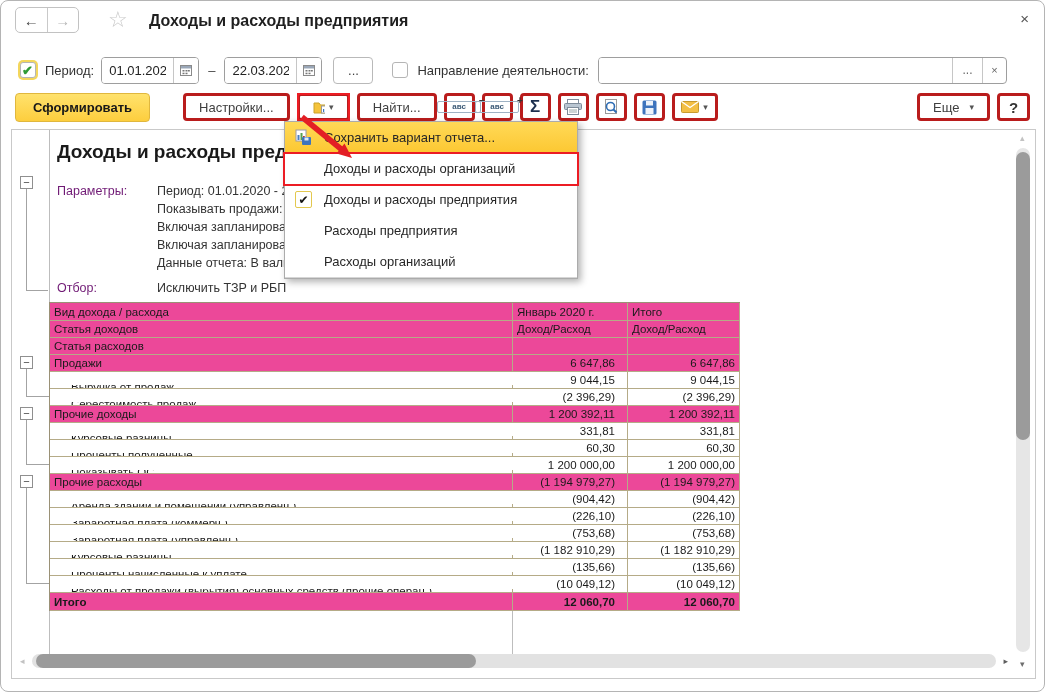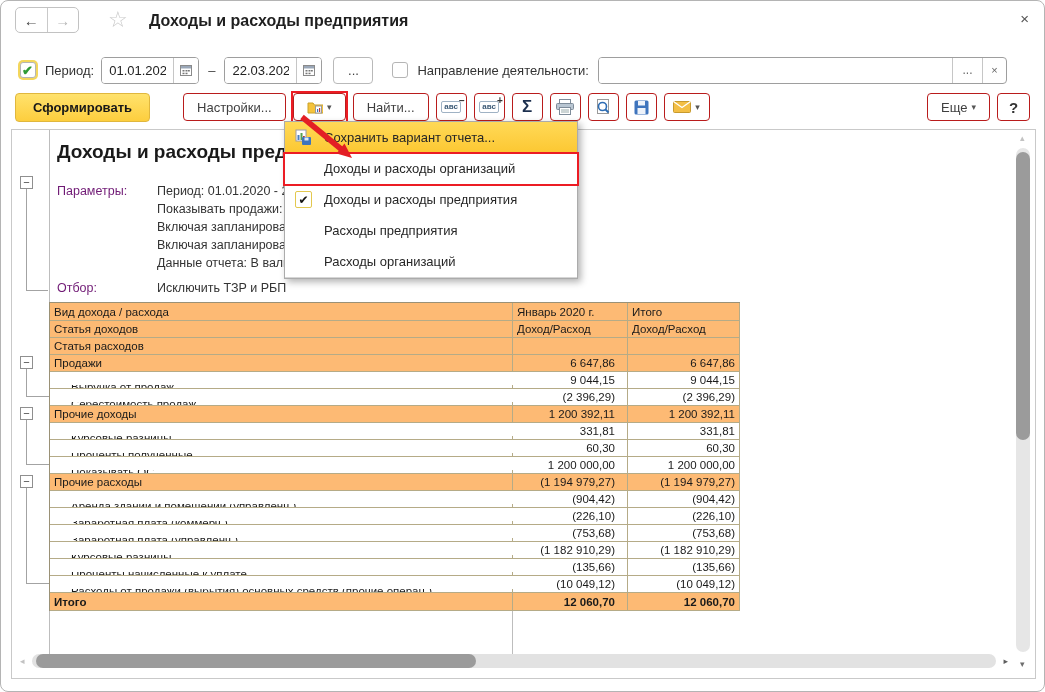--- a/index.html
+++ b/index.html
@@ -44,34 +44,34 @@
   .dirfield .inbtn { width:30px; border-left:1px solid #c6c6c6; display:flex;
                      align-items:center; justify-content:center; font-size:12px; color:#666; }
   .dirfield .inbtn.x { width:24px; font-size:11px; }
 
   
   .toolbar { position:absolute; left:0; top:90px; right:0; height:32px;
              display:flex; align-items:center; padding:0 14px; gap:7px; }
   .generate { height:29px; padding:0 17px; border:1px solid #e0b73e; border-radius:4px;
               background:linear-gradient(180deg,#ffe26d,#fdce3e); font-size:13px;
               font-weight:bold; color:#181818; display:flex; align-items:center; }
-  .tbtn { height:28px; border:1px solid #b91c1c; border-radius:4px; background:#fff;
+  .tbtn { height:28px; border:3px solid #b91c1c; border-radius:4px; background:#fff;
           display:flex; align-items:center; justify-content:center; font-size:13px;
           color:#3f3f3f; padding:0 13px; }
   .tbtn.icon { width:31px; padding:0; }
   .variants { position:relative; width:53px; gap:4px; }
   .annot-box { position:absolute; inset:-3px; border:2px solid #ec1c24; pointer-events:none; }
   .caret { font-size:9px; color:#555; }
   .abc { position:relative; font-size:8px; font-weight:bold; color:#3c5a76;
-         border:1px solid #9fb2c4; border-radius:2px; padding:1px 2px; line-height:1; }
+         border:1px solid #9fb2c4; border-radius:2px; padding:1px 14px; line-height:1; }
   .abc .sign { position:absolute; top:-6px; right:-5px; font-size:10px; font-weight:bold; color:#333;
                background:transparent; }
   .sigma { font-size:17px; font-weight:bold; color:#1c2f4e; }
   .spacer { flex:1; }
-  .more-btn { gap:4px; }
+  .more-btn { gap:10px; }
   .help-btn { width:33px; padding:0; font-size:15px; font-weight:bold; color:#333; }
 
   
   .report { position:absolute; left:10px; top:128px; width:1025px; height:550px;
             border:1px solid #c9c9c9; background:#fff; overflow:hidden; }
   .gridline { position:absolute; background:#bdbdbd; }
   .rtitle { position:absolute; left:45px; top:11px; font-size:19px; font-weight:bold;
             color:#1a1a1a; white-space:nowrap; }
   .plabel { position:absolute; left:45px; font-size:12.5px; color:#701a75; }
   .pval { position:absolute; left:145px; width:132px; font-size:12.5px; color:#333;
@@ -86,21 +86,21 @@
   .rt { position:absolute; left:37px; top:172px; width:691px; font-size:11.5px; color:#1a1a1a;
         border-top:1px solid #9a9176; border-left:1px solid #9a9176; background:#fff; }
   .trow { display:flex; height:17px; }
   .trow.h1 { height:18px; }
   .trow.total { height:18px; font-weight:bold; }
   .trow .c { border-right:1px solid #b5ab87; border-bottom:1px solid #b5ab87;
              display:flex; align-items:center; overflow:hidden; white-space:nowrap; }
   .c1 { width:463px; padding-left:4px; }
   .c2 { width:115px; justify-content:flex-end; padding-right:12px; }
   .c3 { width:112px; justify-content:flex-end; padding-right:4px; }
-  .trow.head .c, .trow.group .c, .trow.total .c { background:#fdba74; }
+  .trow.head .c, .trow.group .c, .trow.total .c { background:#ec4899; }
   .trow.item .c1 { padding-left:21px;margin-top:13px; }
 
   
   .vscroll { position:absolute; right:3px; top:2px; width:17px; height:544px; }
   .vtrack { position:absolute; left:1px; top:16px; width:14px; height:504px;
             background:#e6e6e6; border-radius:7px; }
   .vthumb { position:absolute; left:1px; top:20px; width:14px; height:288px;
             background:#9b9b9b; border-radius:7px; }
   .sarrow { position:absolute; font-size:9px; color:#8c8c8c; line-height:1; }
   .hscroll { position:absolute; left:6px; top:522px; width:992px; height:18px; }

